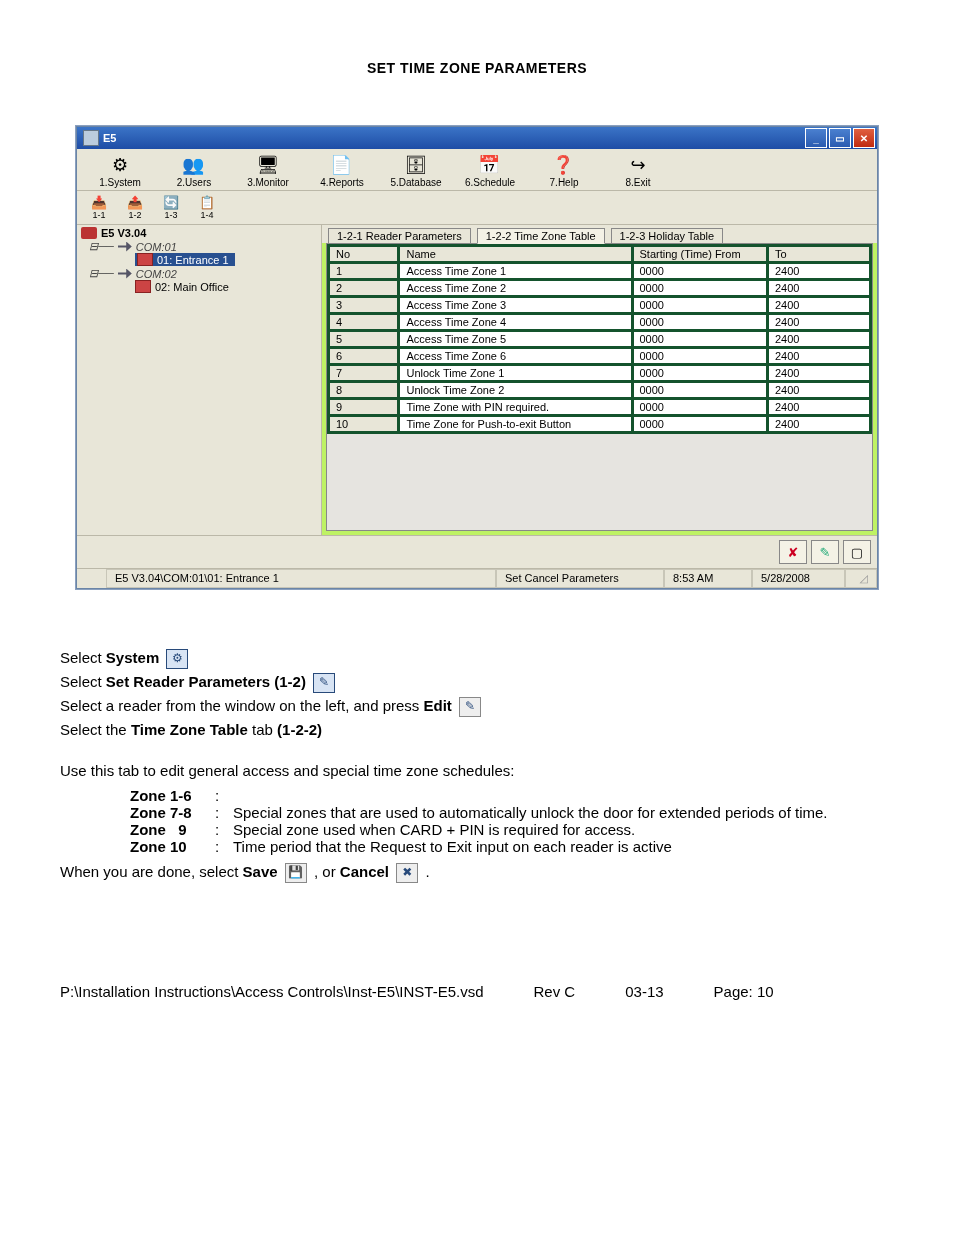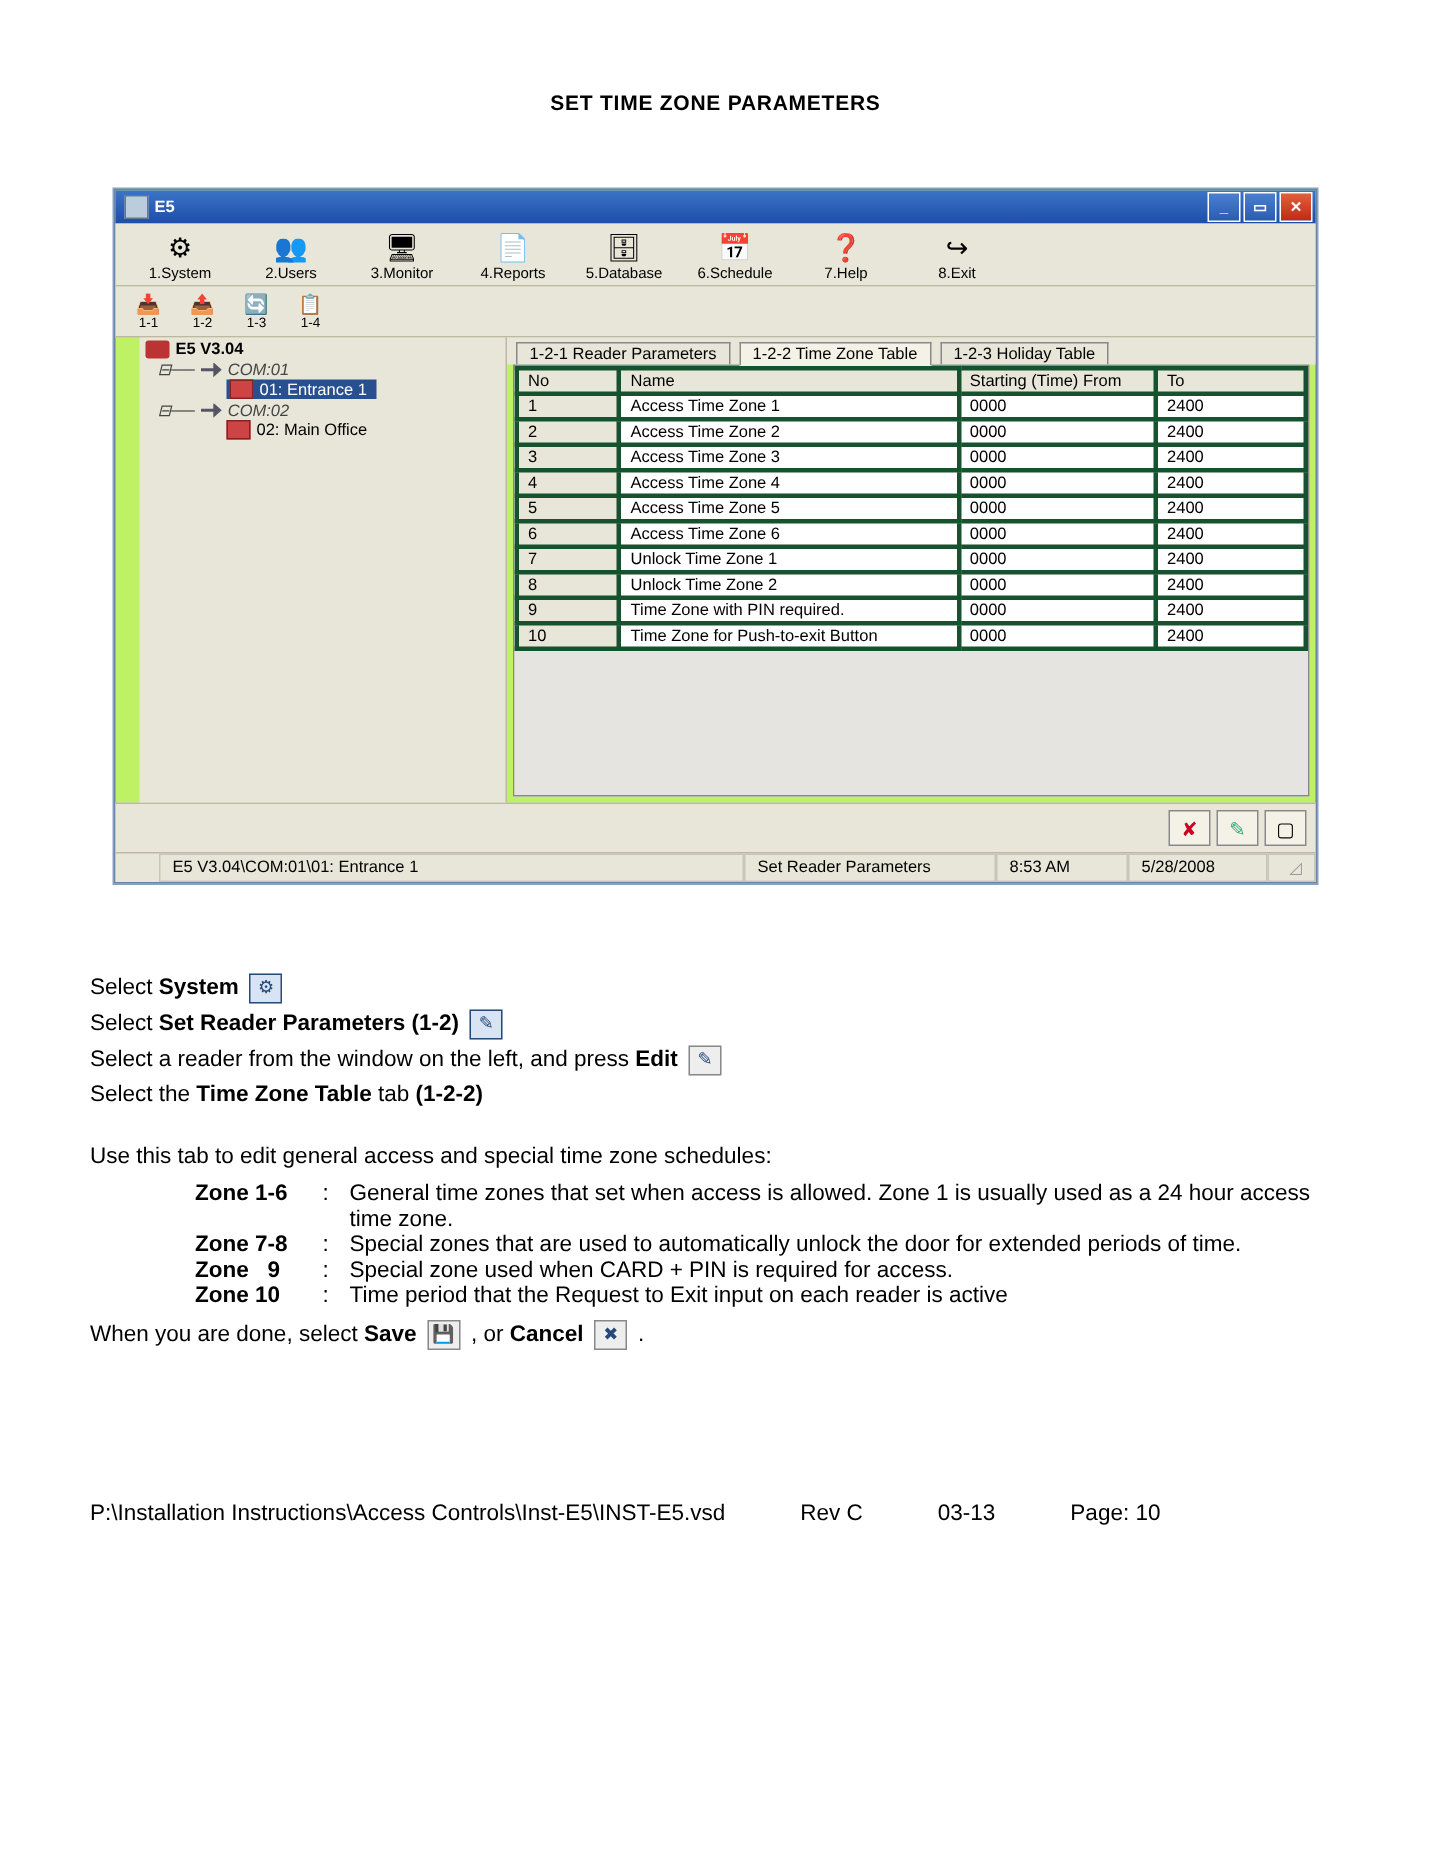--- a/index.html
+++ b/index.html
@@ -83,21 +83,20 @@
     text-align: center;
     font-size: 9px;
     padding: 1px 0;
     cursor: pointer;
   }
   .mini-btn .mi { font-size: 13px; display: block; }
   
   .main-split {
     display: flex;
     height: 310px;
-    margin-left: 16px;
   }
   .tree-pane {
     width: 240px;
     background: #e8e6d8;
     border-right: 1px solid #bbb8a8;
     padding: 2px 0 0 4px;
     font-size: 11px;
     overflow: hidden;
   }
   .tree-root { font-weight: bold; display: flex; align-items: center; gap: 4px; }
@@ -403,21 +402,21 @@
   </div>
 
   <div class="action-strip">
     <div class="act-btn" style="color:#c02;">✘</div>
     <div class="act-btn" style="color:#2a7;">✎</div>
     <div class="act-btn">▢</div>
   </div>
 
   <div class="statusbar">
     <div class="sb-path">E5 V3.04\COM:01\01: Entrance 1</div>
-    <div class="sb-mode">Set Reader Parameters</div>
+    <div class="sb-mode">Set Cancel Parameters</div>
     <div class="sb-time">8:53 AM</div>
     <div class="sb-date">5/28/2008</div>
     <div class="sb-grip">◿</div>
   </div>
 </div>
 
 <div>
   <p class="instr">
     <span>Select </span><b>System</b>
     <span class="inline-icon">⚙</span>
@@ -433,21 +432,20 @@
   <p class="instr">
     <span>Select the </span><b>Time Zone Table</b><span> tab </span><b>(1-2-2)</b>
   </p>
 
   <p class="instr" style="margin-top:24px">Use this tab to edit general access and special time zone schedules:</p>
 
   <div class="zone-list" id="zone-list">
       <div class="zone-row">
         <div class="zone-label" style="white-space:pre;">Zone 1-6</div>
         <div class="zone-colon">:</div>
-        <div class="zone-text">General time zones that set when access is allowed.  Zone 1 is usually used as a 24 hour access time zone.</div>
       </div>
       <div class="zone-row">
         <div class="zone-label" style="white-space:pre;">Zone 7-8</div>
         <div class="zone-colon">:</div>
         <div class="zone-text">Special zones that are used to automatically unlock the door for extended periods of time.</div>
       </div>
       <div class="zone-row">
         <div class="zone-label" style="white-space:pre;">Zone   9</div>
         <div class="zone-colon">:</div>
         <div class="zone-text">Special zone used when CARD + PIN is required for access.</div>

